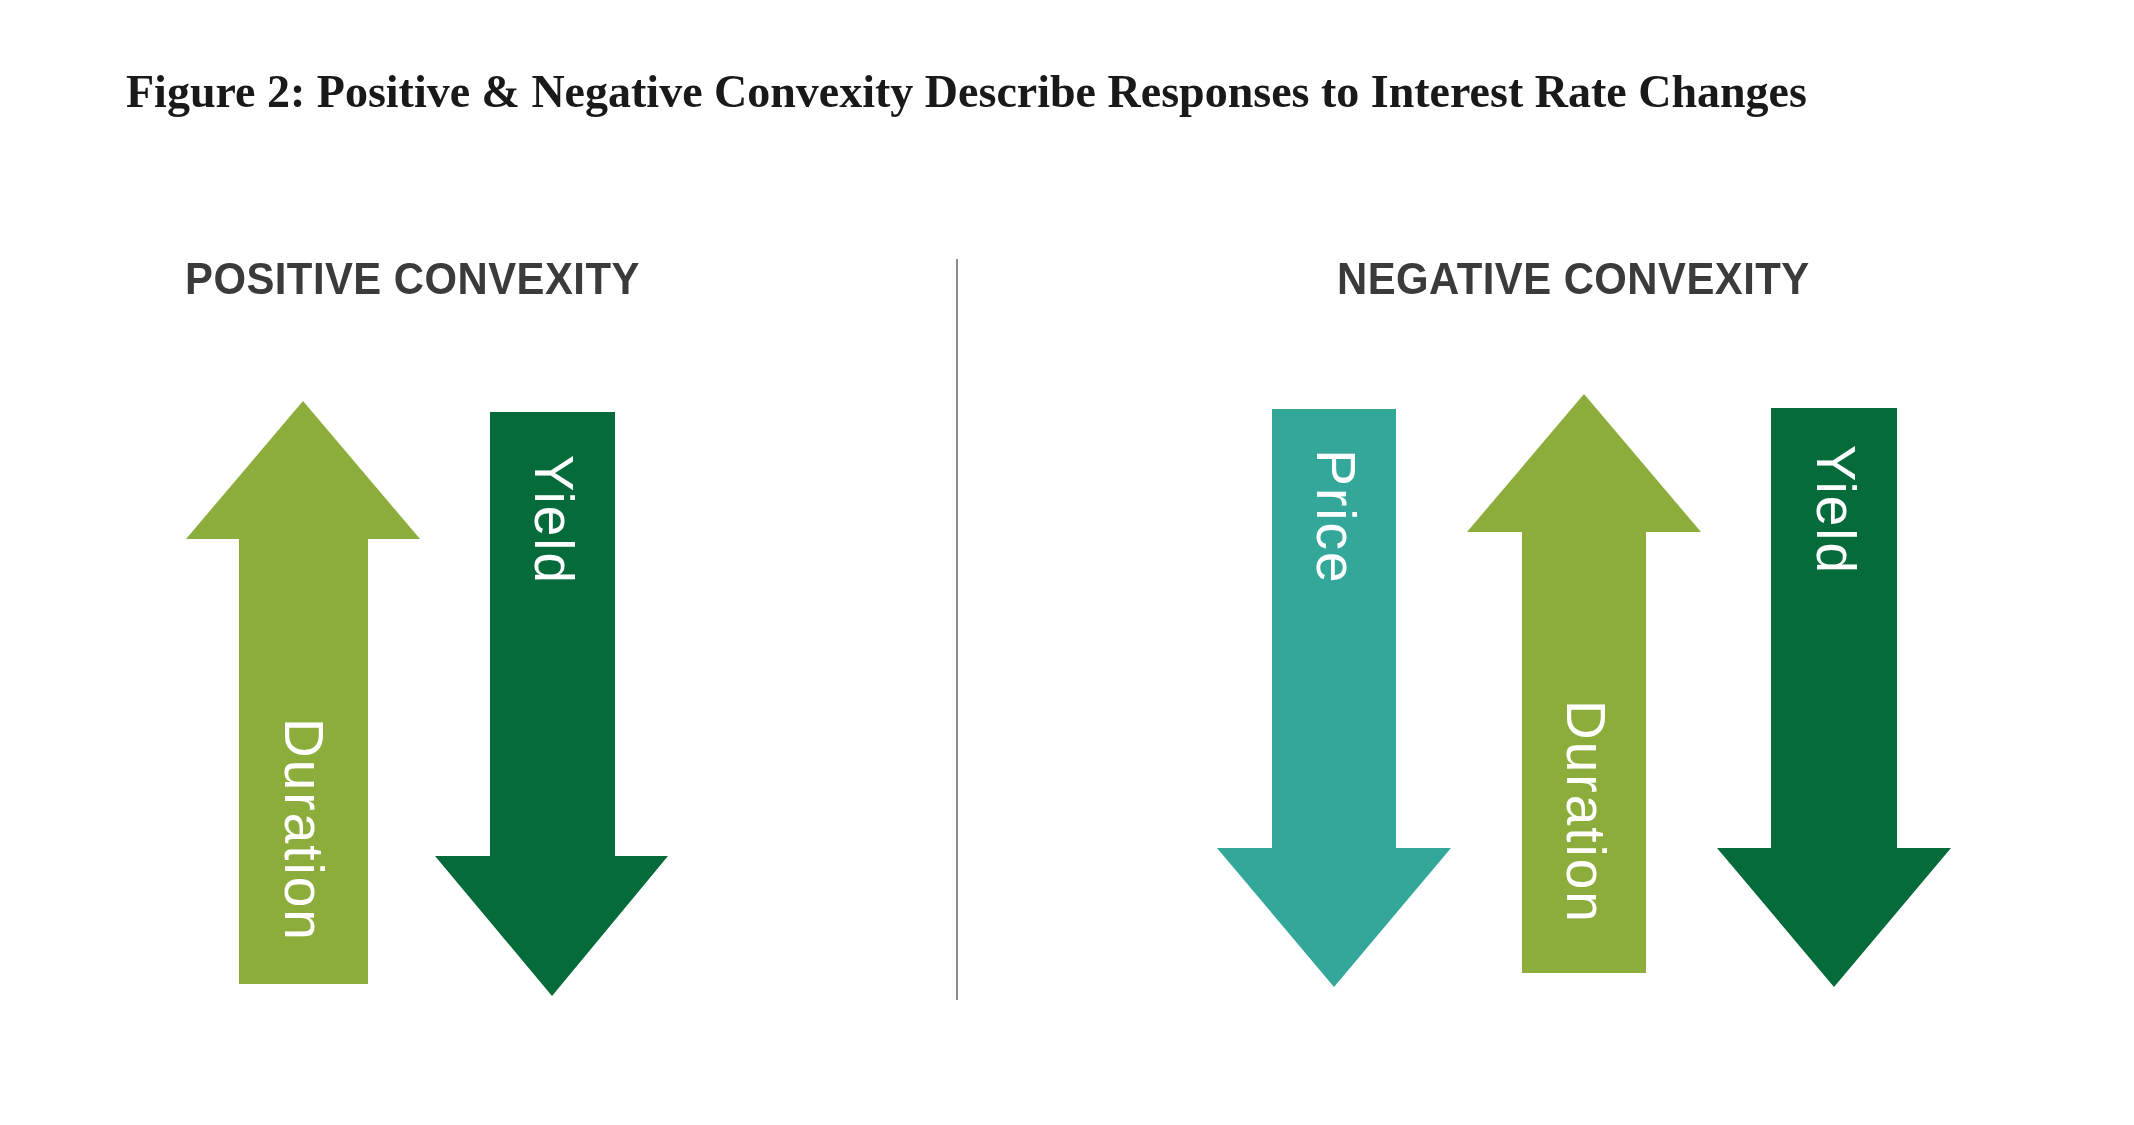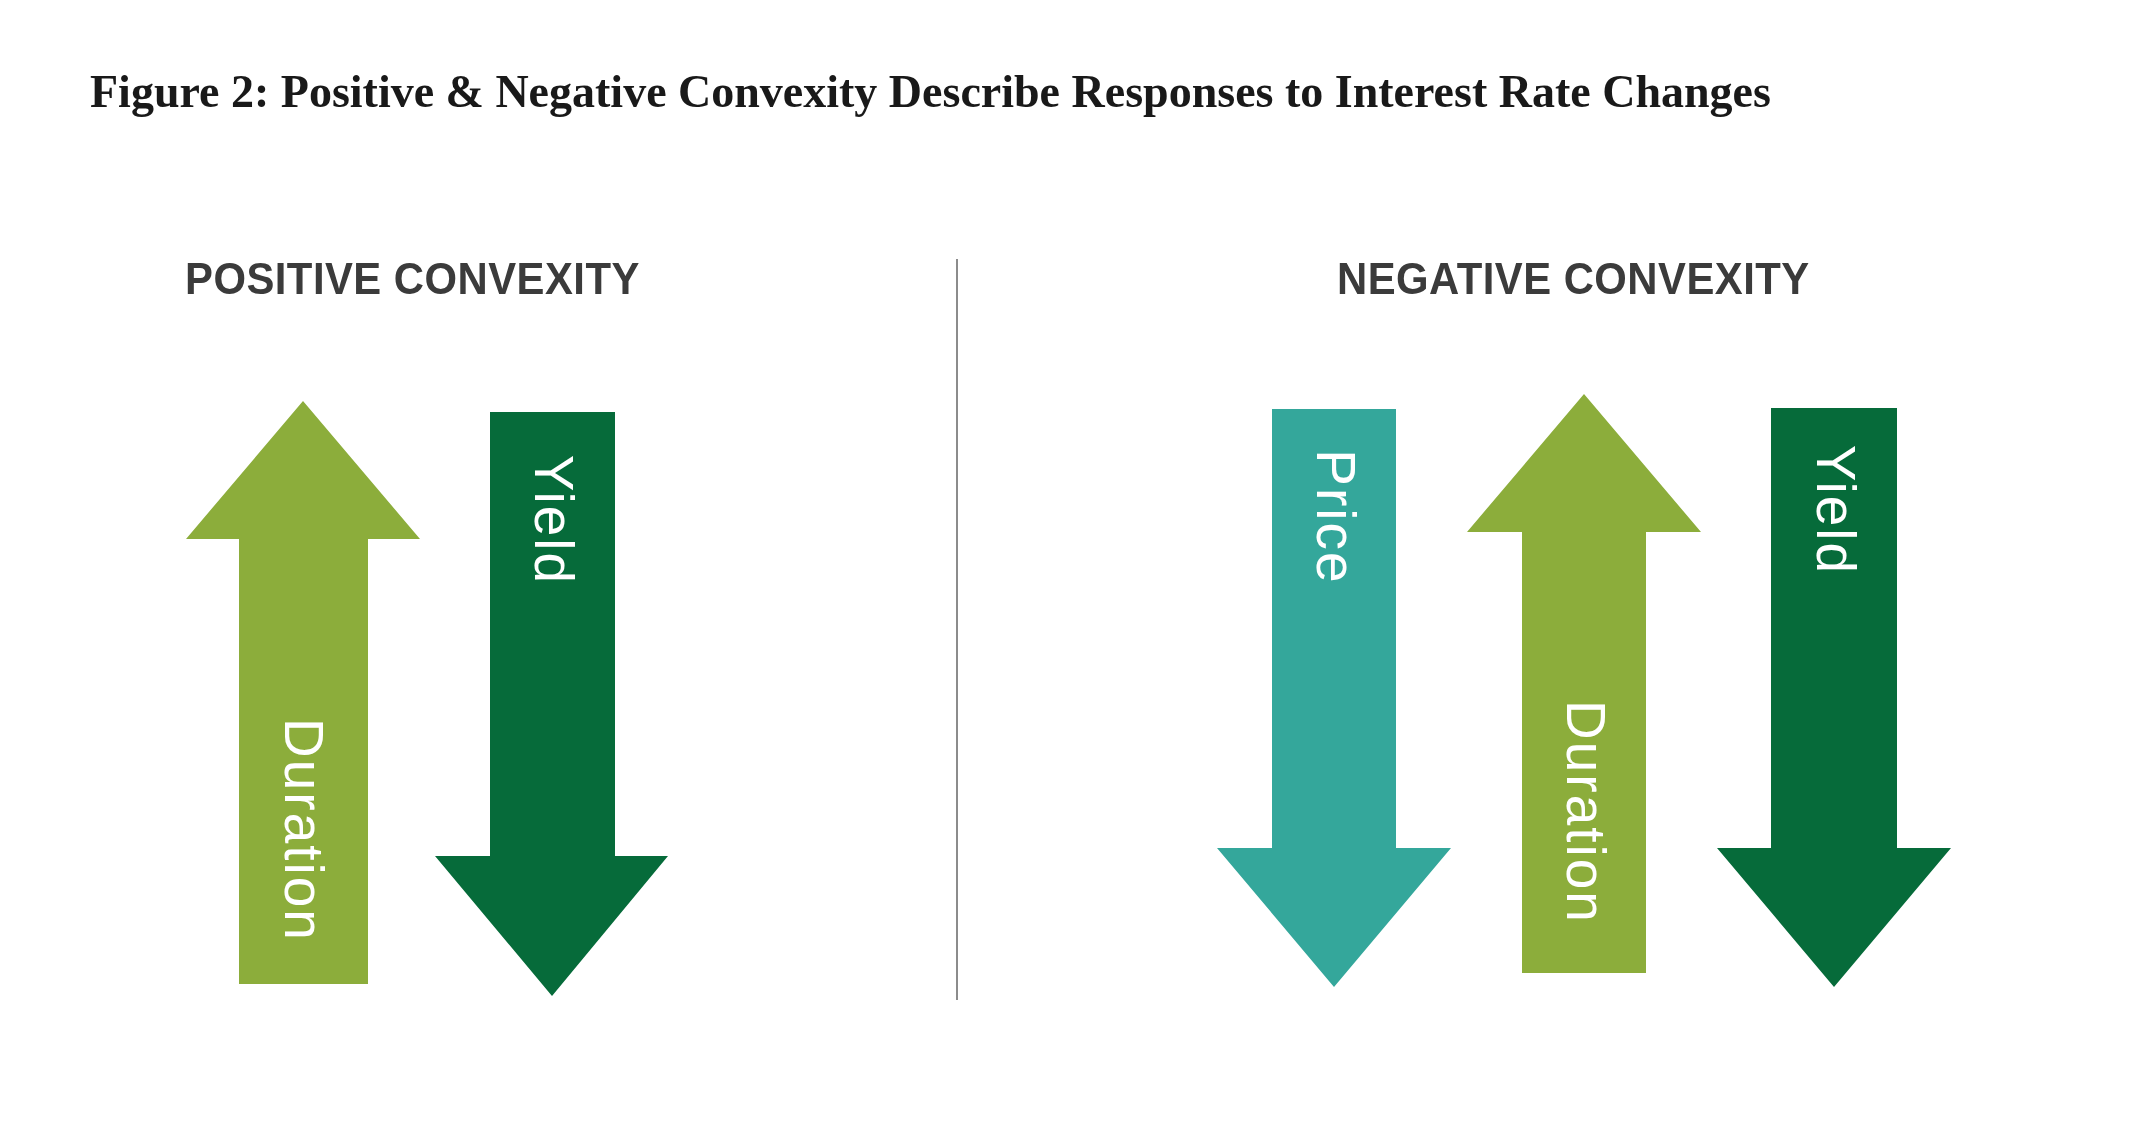--- a/index.html
+++ b/index.html
@@ -77,21 +77,21 @@
   .lbl-l-yield    { left: 553px;  top: 520px; }
   .lbl-r-price    { left: 1335px; top: 517px; }
   .lbl-r-duration { left: 1585px; top: 812px; }
   .lbl-r-yield    { left: 1835px; top: 510px; }
 </style>
 </head>
 <body>
 
 <div class="canvas">
 
-  <div class="figure-title" style="color: rgb(25, 25, 25);">Figure 2: Positive &amp; Negative Convexity Describe Responses to Interest Rate Changes</div>
+  <div class="figure-title" style="color: rgb(25, 25, 25); margin-left: 36px;">Figure 2: Positive &amp; Negative Convexity Describe Responses to Interest Rate Changes</div>
 
   <div>
     <div class="panel-heading left" style="color: rgb(59, 59, 59);">POSITIVE CONVEXITY</div>
 
     <svg class="arrow-svg svg-l-duration" width="234" height="583" viewBox="0 0 234 583">
       <polygon points="117,0 234,138 182,138 182,583 53,583 53,138 0,138" fill="#8CAD3B"></polygon>
     </svg>
     <div class="arrow-label lbl-l-duration" style="color: rgb(255, 255, 255);">Duration</div>
 
     <svg class="arrow-svg svg-l-yield" width="233" height="584" viewBox="0 0 233 584">

